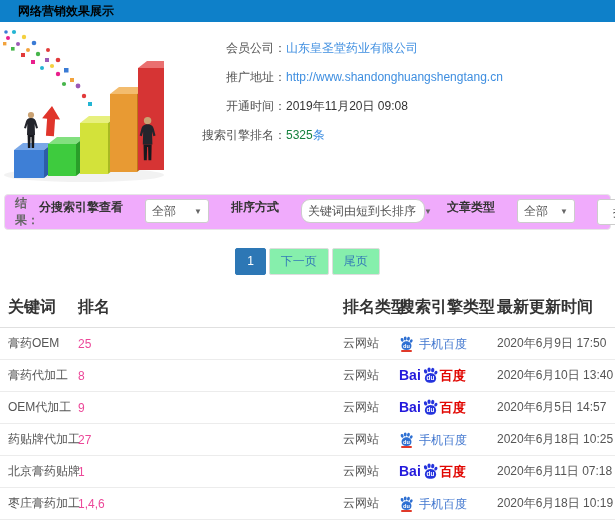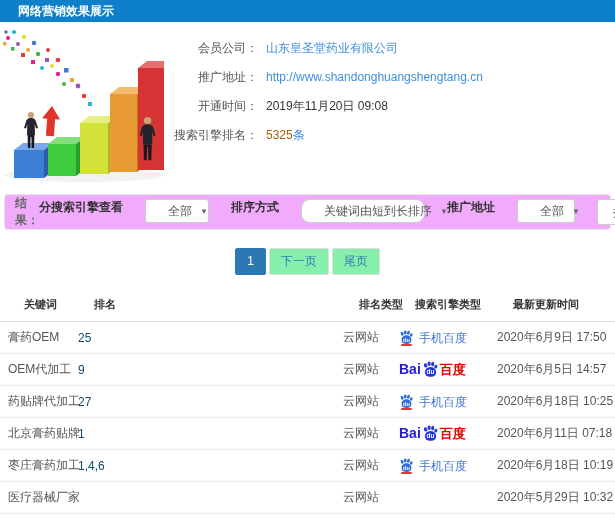--- a/index.html
+++ b/index.html
@@ -4,48 +4,48 @@
 <style>
   * { box-sizing: border-box; }
   html,body { margin:0; padding:0; }
   body {
     width:615px; height:520px; overflow:hidden; background:#fff;
     font-family:"Liberation Sans","DejaVu Sans",sans-serif;
     font-size:12px; color:#333;
   }
   
   .app-header {
-    height:22px; background:#0e80c9; color:#ffffff;
+    height:22px; background:#0e80c9; color:#000000;
     line-height:22px; padding-left:18px;
     font-size:12px; font-weight:bold;
   }
   
   .profile { display:flex; margin-top:6px; height:164px; }
   .illustration { width:168px; height:158px; flex:none; position:relative; }
   .illustration svg { width:100%; height:100%; display:block; }
   .info { flex:1; padding-top:12px; }
   .info-row { display:flex; margin-bottom:12px; line-height:17px; }
-  .info-label { width:90px; flex:none; text-align:right; color:#555; white-space:nowrap; }
-  .info-value { margin-left:8px; white-space:nowrap; }
+  .info-label { width:90px; flex:none; text-align:right; color:#555; white-space:nowrap;margin-left:28px; }
+  .info-value { margin-left:0; white-space:nowrap; }
   a.blue-link { color:#3e8ee0; text-decoration:none; cursor:pointer; }
-  .count-num { color:#a16207; }
+  .count-num { color:#15803d; }
   .count-suffix { color:#3e8ee0; }
   
   .filterbar {
     margin:2px 4px 0; height:36px; background:#f0abfc;
     border:1px solid #e6e6e6; border-radius:4px;
     display:flex; align-items:center; padding:0 0 0 10px;
   }
   .result-label { color:#666; font-weight:bold; }
   .controls { margin-left:auto; display:flex; align-items:flex-start; gap:22px; }
   .ctrl-label { font-weight:bold; color:#333; white-space:nowrap; }
   .select {
     display:inline-flex; align-items:center; justify-content:space-between;
     background:#fff; border:1px solid #ccc; border-radius:3px;
-    height:24px; padding:0 22px; color:#555; cursor:pointer; white-space:nowrap;
+    height:24px; padding:0 6px; color:#555; cursor:pointer; white-space:nowrap;
   }
   .select .caret { font-size:8px; color:#666; margin-left:8px; }
   .sel-engine { width:64px; }
   .sel-sort { width:124px;border-radius:9px; }
   .sel-article { width:58px; }
   .submit-btn {
     height:26px; width:56px; flex:none; background:#fff;
     border:1px solid #ccc; border-radius:3px; color:#333;
     font-size:12px; cursor:pointer; margin-right:-28px;
     font-family:inherit;
@@ -54,29 +54,29 @@
   .pagination { display:flex; justify-content:center; gap:3px; margin-top:18px; }
   .page-btn {
     min-width:16px; padding:6px 11px; border:1px solid #ddd; border-radius:2px;
     background:#86efac; color:#337ab7; text-align:center; cursor:pointer;
     font-size:12px; line-height:13px; text-decoration:none;
   }
   .page-btn.active { background:#2d77b5; border-color:#2d77b5; color:#fff; }
   
   table.results { width:100%; border-collapse:collapse; table-layout:fixed; margin-top:16px; }
   table.results th {
-    text-align:left; font-weight:bold; color:#333; font-size:11px;
-    padding:6px 24px 9px; border-bottom:1px solid #e0e0e0; white-space:nowrap;
+    text-align:left; font-weight:bold; color:#333; font-size:16px;
+    padding:6px 8px 9px; border-bottom:1px solid #e0e0e0; white-space:nowrap;
   }
   table.results td {
     padding:7px 8px; border-bottom:1px solid #ececec;
     color:#555; font-size:12px; white-space:nowrap; vertical-align:middle;
   }
   td.c-kw { color:#333; }
-  a.rank-link { color:#0c4a6e; text-decoration:none; cursor:pointer; }
+  a.rank-link { color:#ec4899; text-decoration:none; cursor:pointer; }
   .logo-pc { display:inline-flex; align-items:center; font-weight:bold; line-height:17px; }
   .logo-pc .bai { color:#2319dc; font-size:14px; }
   .logo-pc .bd-red { color:#e10601; font-size:13px; }
   svg.paw { display:inline-block; vertical-align:middle; }
   svg.paw.pc { width:17px; height:17px; color:#2534dd; margin:0 1px; }
   .logo-mobile { display:inline-flex; align-items:center; gap:5px; color:#4277cf; line-height:16px; }
   .paw-wrap { position:relative; width:15px; height:17px; flex:none; }
   svg.paw.m { width:15px; height:15px; color:#2d6fd2; }
   .swoosh { position:absolute; left:2px; bottom:0; width:11px; height:2px; background:#e03a2a; border-radius:2px; }
 </style>
@@ -201,21 +201,21 @@
     <span class="ctrl-label">分搜索引擎查看</span>
     <span class="select sel-engine">
       <span>全部</span>
       <span class="caret">▼</span>
     </span>
     <span class="ctrl-label">排序方式</span>
     <span class="select sel-sort">
       <span>关键词由短到长排序</span>
       <span class="caret">▼</span>
     </span>
-    <span class="ctrl-label">推广地址</span>
+    <span class="ctrl-label">文章类型</span>
     <span class="select sel-article">
       <span>全部</span>
       <span class="caret">▼</span>
     </span>
     <button class="submit-btn">提交</button>
   </div>
 </div>
 
 <div class="pagination">
   <a class="page-btn active">1</a>
@@ -250,79 +250,95 @@
         <span class="logo-mobile">
             <span class="paw-wrap"><svg class="paw m">
                 <use href="#paw-shape"></use>
               </svg><i class="swoosh"></i></span>
             <span>手机百度</span>
           </span>
       </td>
       <td>2020年6月9日 17:50</td>
     </tr>
     <tr data-engine="baidu-pc">
-      <td class="c-kw">OEM代加工</td>
-      <td><a class="rank-link">9</a></td>
+      <td class="c-kw">膏药代加工</td>
+      <td><a class="rank-link">8</a></td>
       <td>云网站</td>
       <td>
         <span class="logo-pc">
             <b class="bai">Bai</b>
             <svg class="paw pc">
               <use href="#paw-shape"></use>
             </svg>
             <b class="bd-red">百度</b>
           </span>
         
       </td>
-      <td>2020年6月5日 14:57</td>
-    </tr>
-    <tr data-engine="baidu-mobile">
-      <td class="c-kw">药贴牌代加工</td>
-      <td><a class="rank-link">27</a></td>
-      <td>云网站</td>
-      <td>
-        
-        <span class="logo-mobile">
-            <span class="paw-wrap"><svg class="paw m">
-                <use href="#paw-shape"></use>
-              </svg><i class="swoosh"></i></span>
-            <span>手机百度</span>
-          </span>
-      </td>
-      <td>2020年6月18日 10:25</td>
+      <td>2020年6月10日 13:40</td>
     </tr>
     <tr data-engine="baidu-pc">
-      <td class="c-kw">北京膏药贴牌</td>
-      <td><a class="rank-link">1</a></td>
+      <td class="c-kw">OEM代加工</td>
+      <td><a class="rank-link">9</a></td>
       <td>云网站</td>
       <td>
         <span class="logo-pc">
             <b class="bai">Bai</b>
             <svg class="paw pc">
               <use href="#paw-shape"></use>
             </svg>
             <b class="bd-red">百度</b>
           </span>
         
       </td>
-      <td>2020年6月11日 07:18</td>
+      <td>2020年6月5日 14:57</td>
     </tr>
     <tr data-engine="baidu-mobile">
-      <td class="c-kw">枣庄膏药加工</td>
-      <td><a class="rank-link">1,4,6</a></td>
+      <td class="c-kw">药贴牌代加工</td>
+      <td><a class="rank-link">27</a></td>
       <td>云网站</td>
       <td>
         
         <span class="logo-mobile">
             <span class="paw-wrap"><svg class="paw m">
                 <use href="#paw-shape"></use>
               </svg><i class="swoosh"></i></span>
             <span>手机百度</span>
           </span>
       </td>
+      <td>2020年6月18日 10:25</td>
+    </tr>
+    <tr data-engine="baidu-pc">
+      <td class="c-kw">北京膏药贴牌</td>
+      <td><a class="rank-link">1</a></td>
+      <td>云网站</td>
+      <td>
+        <span class="logo-pc">
+            <b class="bai">Bai</b>
+            <svg class="paw pc">
+              <use href="#paw-shape"></use>
+            </svg>
+            <b class="bd-red">百度</b>
+          </span>
+        
+      </td>
+      <td>2020年6月11日 07:18</td>
+    </tr>
+    <tr data-engine="baidu-mobile">
+      <td class="c-kw">枣庄膏药加工</td>
+      <td><a class="rank-link">1,4,6</a></td>
+      <td>云网站</td>
+      <td>
+        
+        <span class="logo-mobile">
+            <span class="paw-wrap"><svg class="paw m">
+                <use href="#paw-shape"></use>
+              </svg><i class="swoosh"></i></span>
+            <span>手机百度</span>
+          </span>
+      </td>
       <td>2020年6月18日 10:19</td>
     </tr>
     <tr data-engine="baidu-pc">
       <td class="c-kw">医疗器械厂家</td>
       <td></td>
       <td>云网站</td>
       <td>
         
         
       </td>

